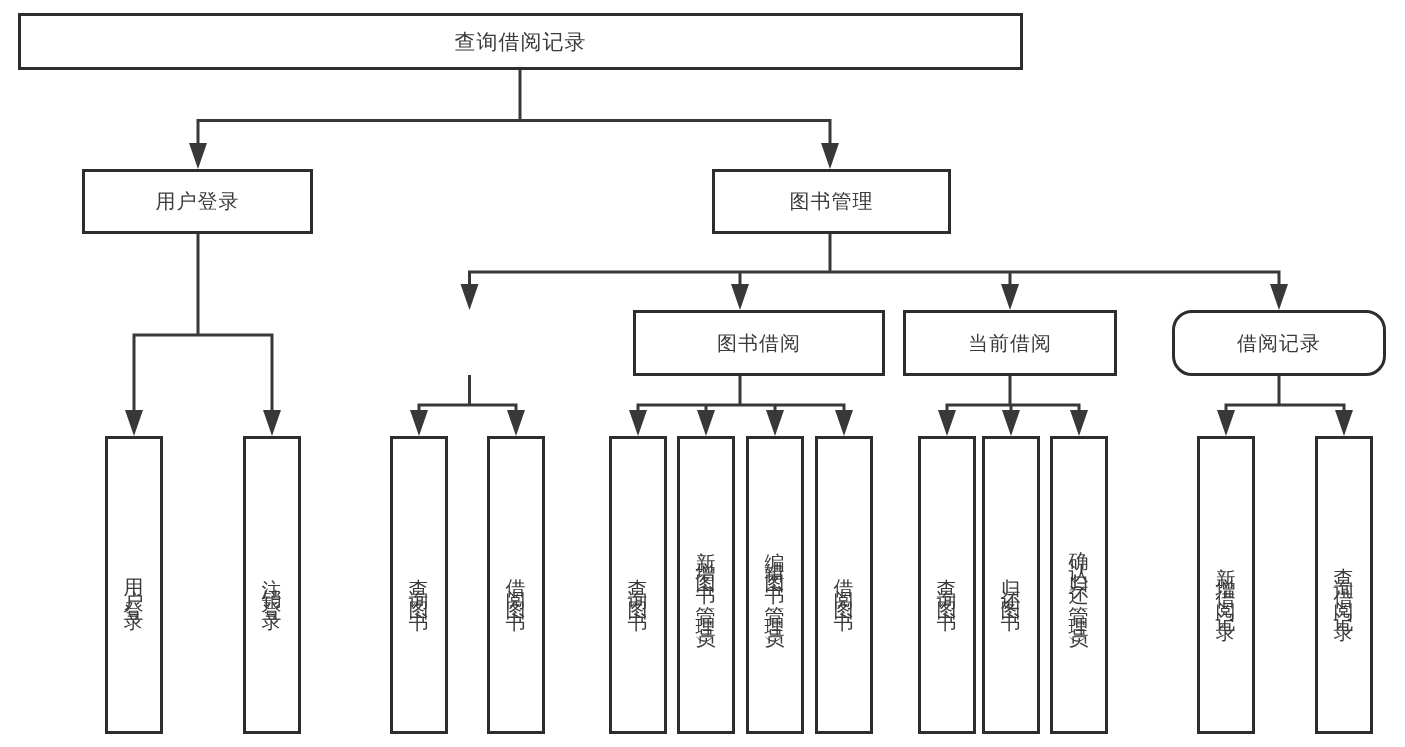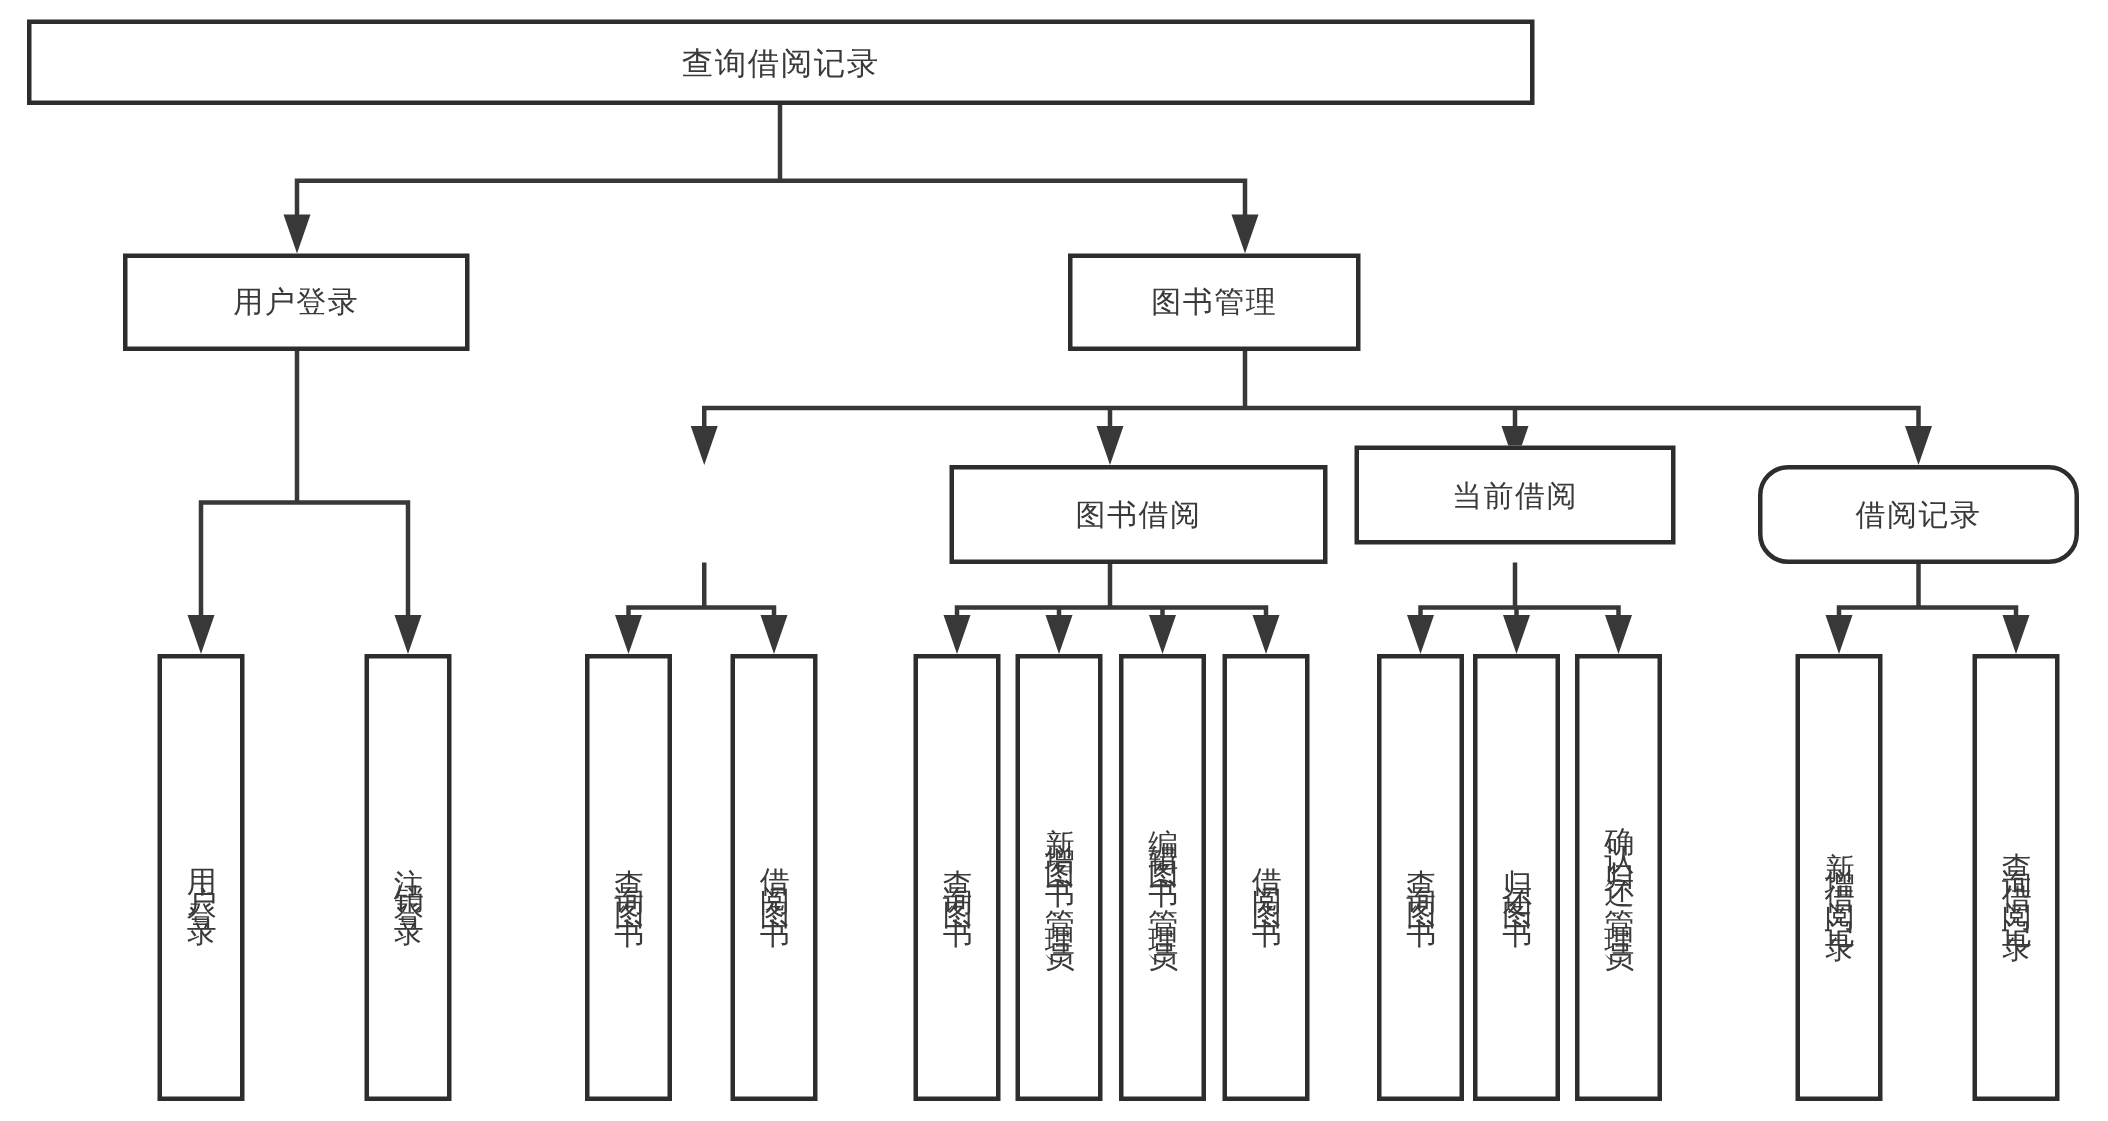--- a/index.html
+++ b/index.html
@@ -142,24 +142,24 @@
       M1070 410 L1088 410 L1079 436 Z
 
       M1217 410 L1235 410 L1226 436 Z
       M1335 410 L1353 410 L1344 436 Z
     "></path>
   </svg>
 
   <div class="hbox root" style="left:18px; top:13px; width:1005px; height:57px;">查询借阅记录</div>
 
   <div class="hbox" style="left:82px; top:169px; width:231px; height:65px;">用户登录</div>
-  <div class="hbox" style="left:712px; top:169px; width:195px; height:65px;">图书管理</div>
+  <div class="hbox" style="left:712px; top:169px; width:239px; height:65px;">图书管理</div>
 
   <div class="hbox" style="left:633px; top:310px; width:252px; height:66px;">图书借阅</div>
-  <div class="hbox" style="left:903px; top:297px; width:214px; height:66px;">当前借阅</div>
+  <div class="hbox" style="left:903px; top:310px; width:214px; height:66px;">当前借阅</div>
   <div class="hbox" style="left:1172px; top:310px; width:214px; height:66px;border-radius:20px;">借阅记录</div>
 
   <div class="leaf" style="left:105px;">
     <span>用户登录</span>
   </div>
   <div class="leaf" style="left:243px;">
     <span>注销登录</span>
   </div>
 
   <div class="leaf" style="left:390px;">

